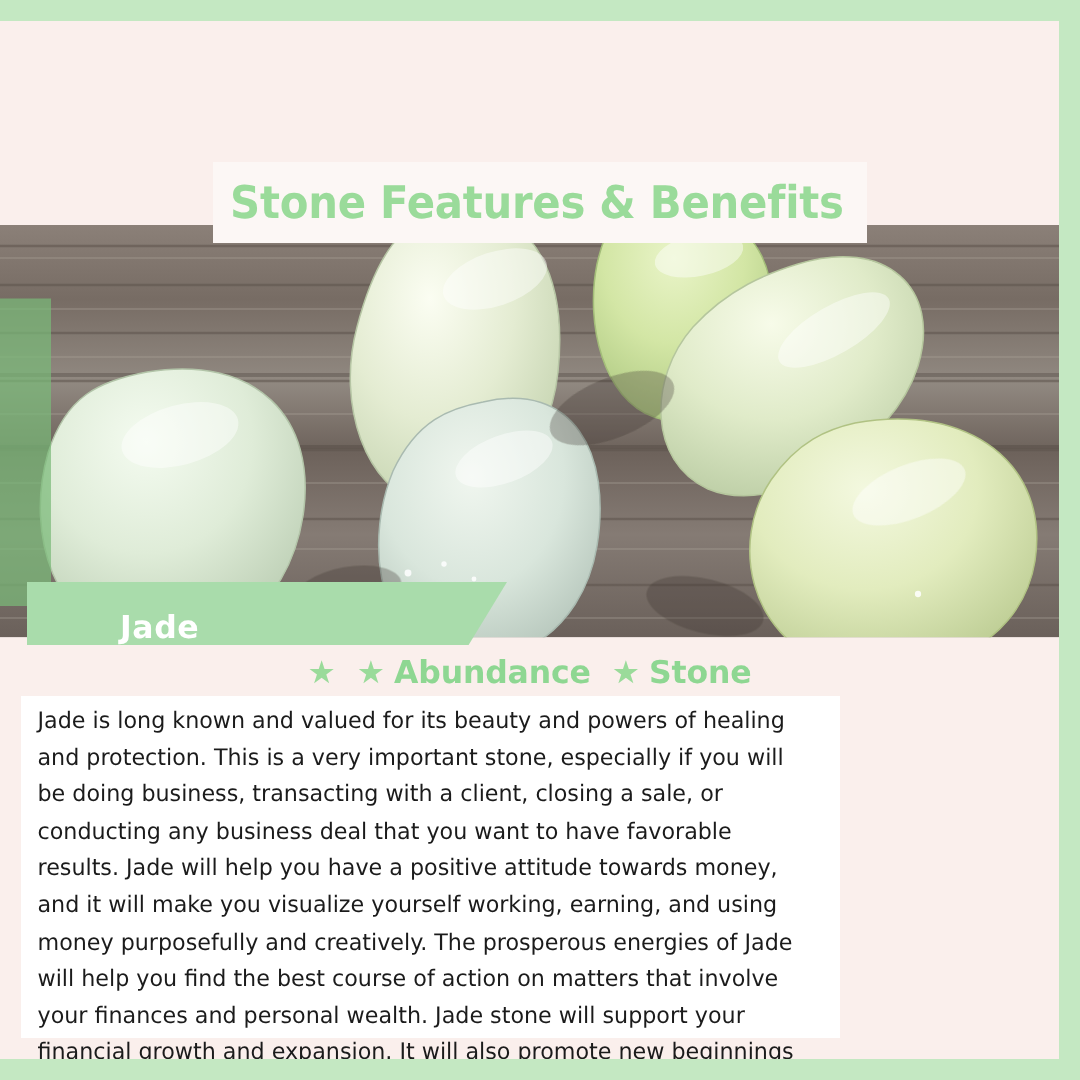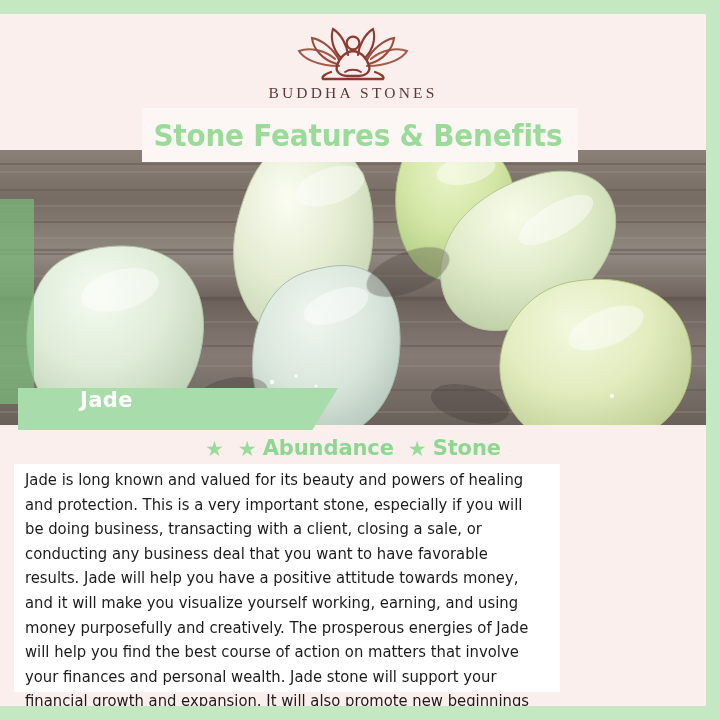--- a/index.html
+++ b/index.html
@@ -103,21 +103,21 @@
   #jade-band {
     position: absolute;
     left: 18px;
     top: 374px;
     width: 320px;
     height: 42px;
     background: #a9dcab;
     z-index: 4;
     clip-path: polygon(0 0, 100% 0, 92% 100%, 0 100%);
     display: flex;
-    align-items: flex-start;
+    align-items: flex-end;
   }
   #jade-label {
     font-family: "DejaVu Sans", sans-serif;
     font-weight: bold;
     font-size: 21px;
     color: #ffffff;
     margin-left: 62px;
     letter-spacing: 0.4px;
   }
 
@@ -174,47 +174,20 @@
     transform-origin: left top;
   }
 </style>
 </head>
 <body>
 
 <div id="poster">
 
   <div id="page">
 
-    <div id="logo-block">
-      <svg id="lotus-icon" viewBox="0 0 132 60">
-        <g fill="none" stroke="#8d3b32" stroke-width="2.1" stroke-linecap="round">
-
-          <path d="M52 44 C30 44 16 36 12 29 C22 25 38 28 48 37" stroke="#a75a4a"></path>
-
-          <path d="M80 44 C102 44 116 36 120 29 C110 25 94 28 84 37" stroke="#a75a4a"></path>
-
-          <path d="M50 42 C35 38 26 26 25 16 C36 18 47 28 52 38" stroke="#9c4a3d"></path>
-
-          <path d="M82 42 C97 38 106 26 107 16 C96 18 85 28 80 38" stroke="#9c4a3d"></path>
-
-          <path d="M54 36 C46 28 43 16 46 7 C54 12 60 23 61 33" stroke="#8d3b32"></path>
-
-          <path d="M78 36 C86 28 89 16 86 7 C78 12 72 23 71 33" stroke="#8d3b32"></path>
-
-          <circle cx="66" cy="21" r="6.4" stroke="#8d3b32" stroke-width="2.3"></circle>
-
-          <path d="M66 29 C58 30 52 36 50 44 C48 50 54 54 60 54 L72 54 C78 54 84 50 82 44 C80 36 74 30 66 29 Z" stroke="#8d3b32" stroke-width="2.3"></path>
-
-          <path d="M44 50 C38 52 34 55 36 57 L96 57 C98 55 94 52 88 50" stroke="#8d3b32" stroke-width="2.3"></path>
-
-          <path d="M58 50 C62 47 70 47 74 50" stroke="#8d3b32" stroke-width="1.8"></path>
-        </g>
-      </svg>
-      <div id="logo-text">BUDDHA STONES</div>
-    </div>
 
     <div id="photo">
       <svg viewBox="0 0 706 275" preserveAspectRatio="none">
         <defs>
           <linearGradient id="wood" x1="0" y1="0" x2="0" y2="1">
             <stop offset="0%" stop-color="#8b8078"></stop>
             <stop offset="18%" stop-color="#776c64"></stop>
             <stop offset="38%" stop-color="#918981"></stop>
             <stop offset="55%" stop-color="#6d625b"></stop>
             <stop offset="75%" stop-color="#857b74"></stop>

